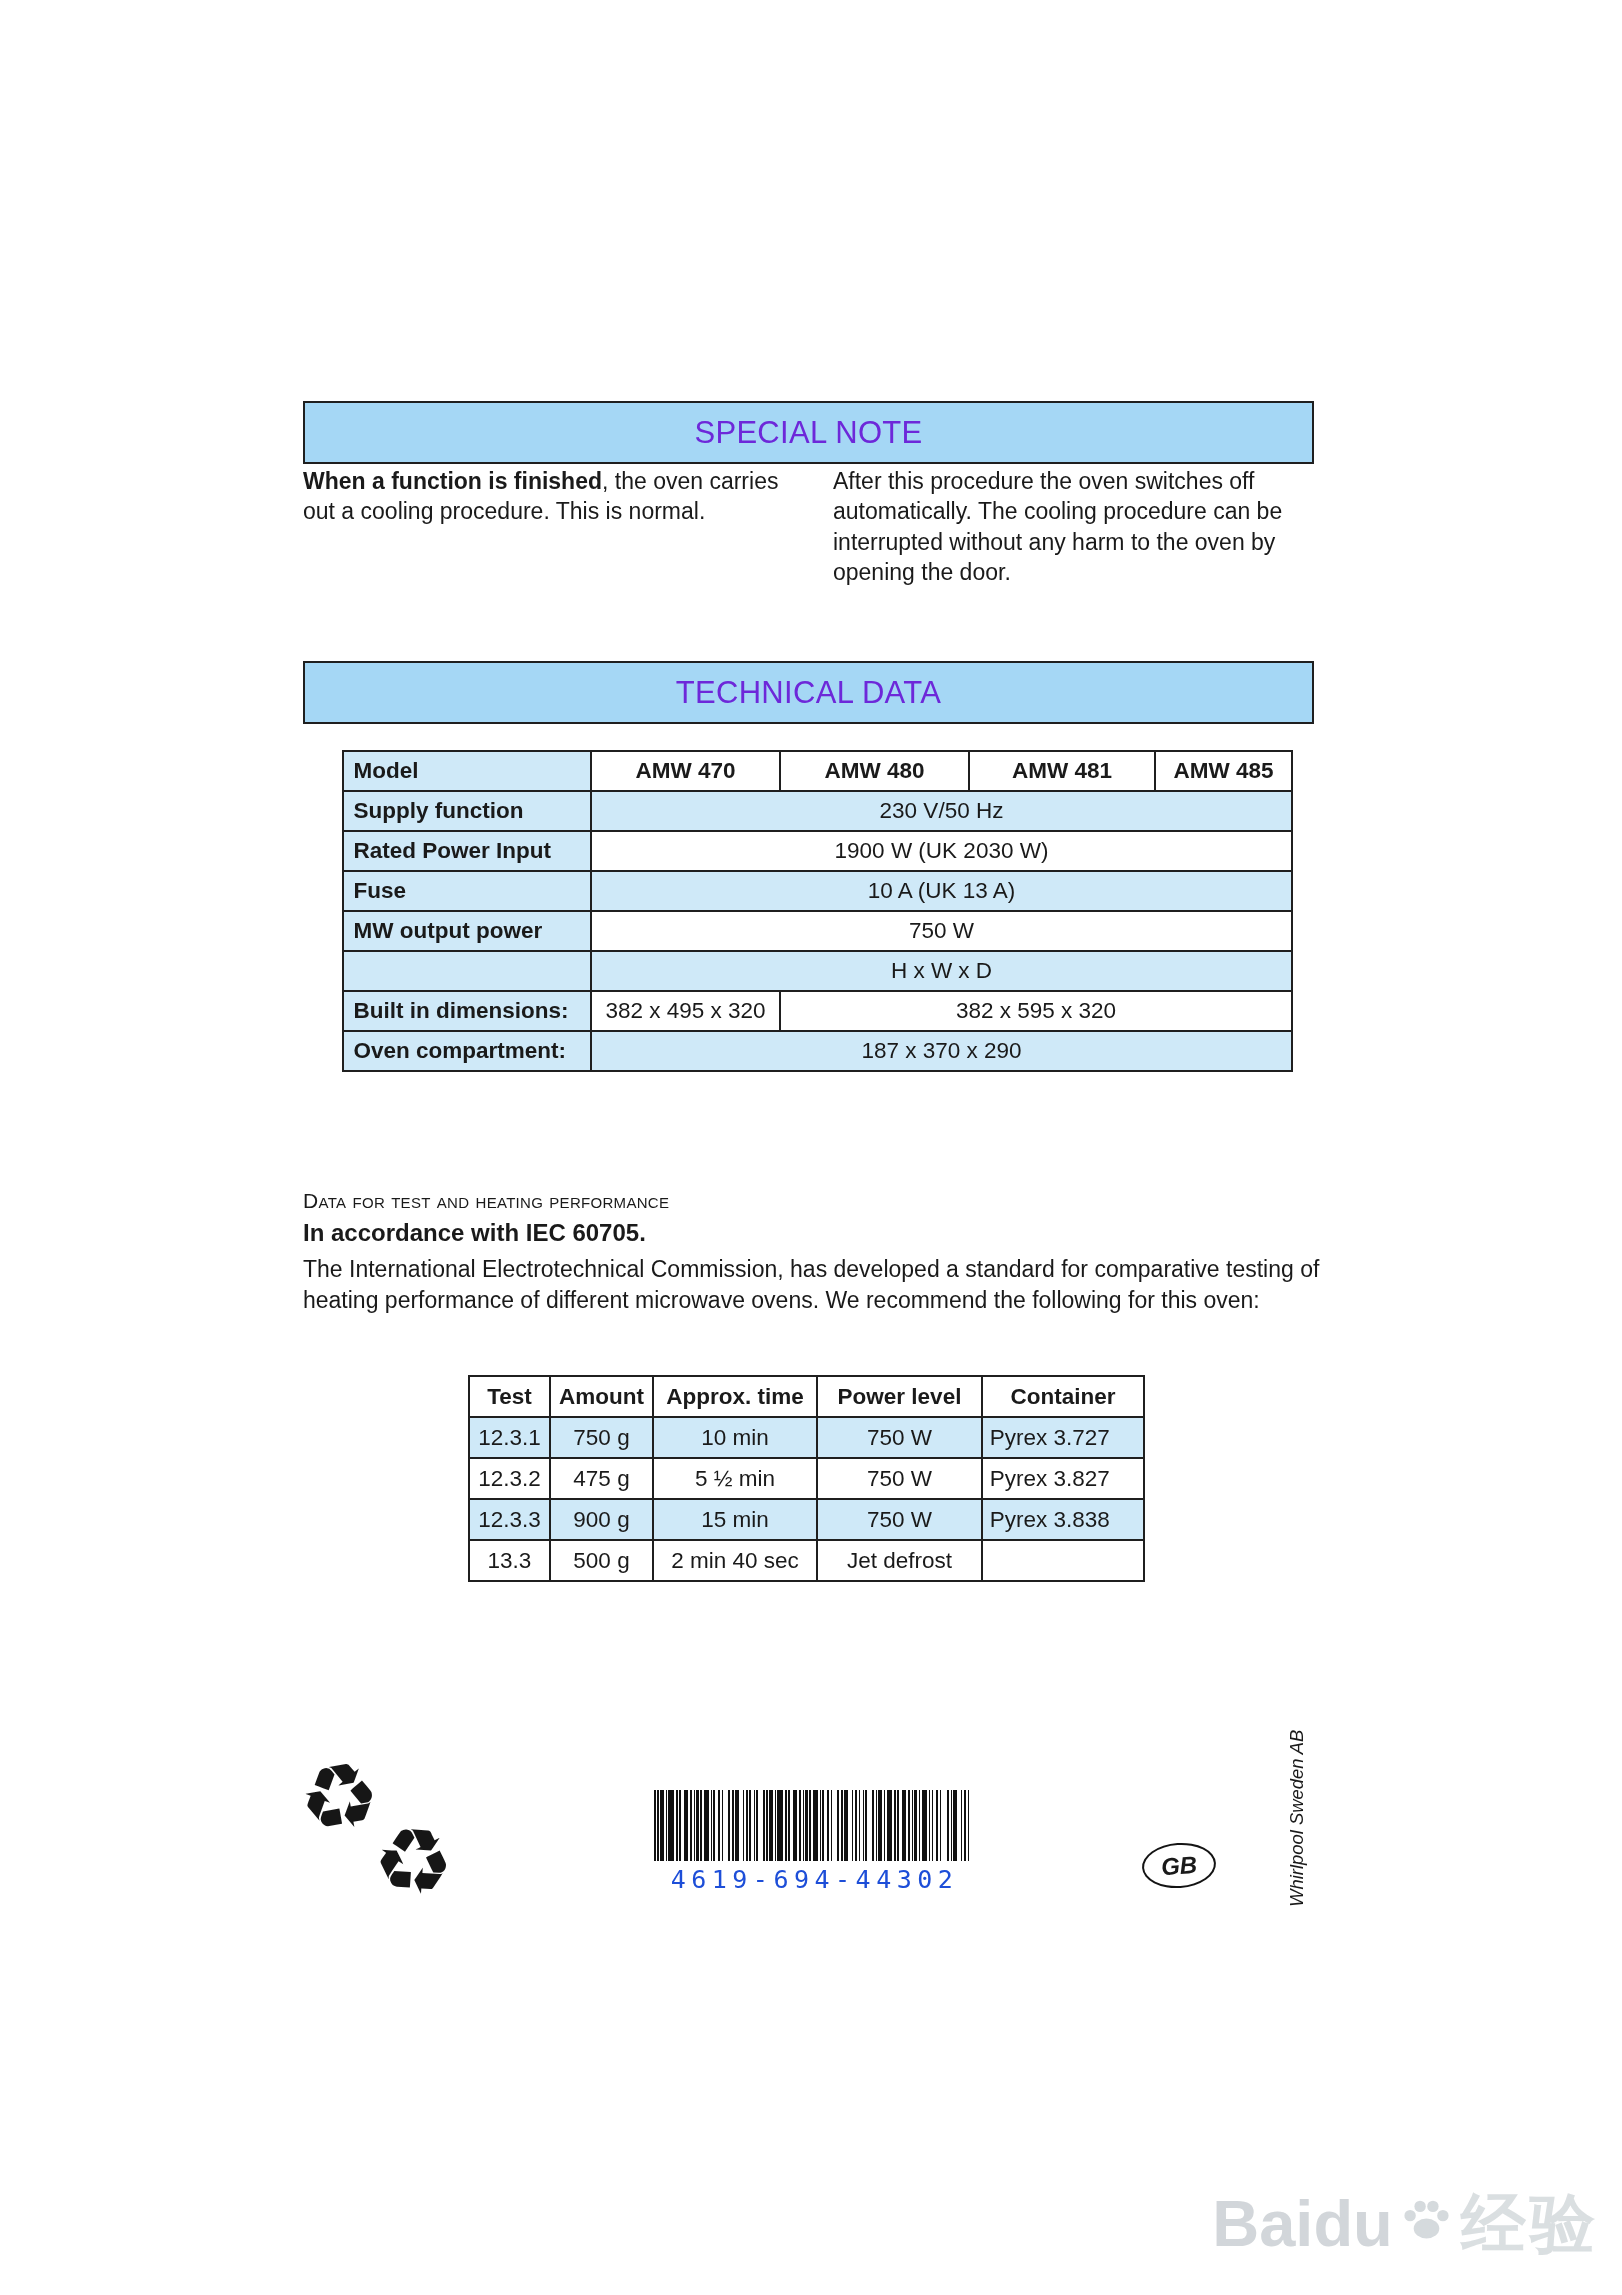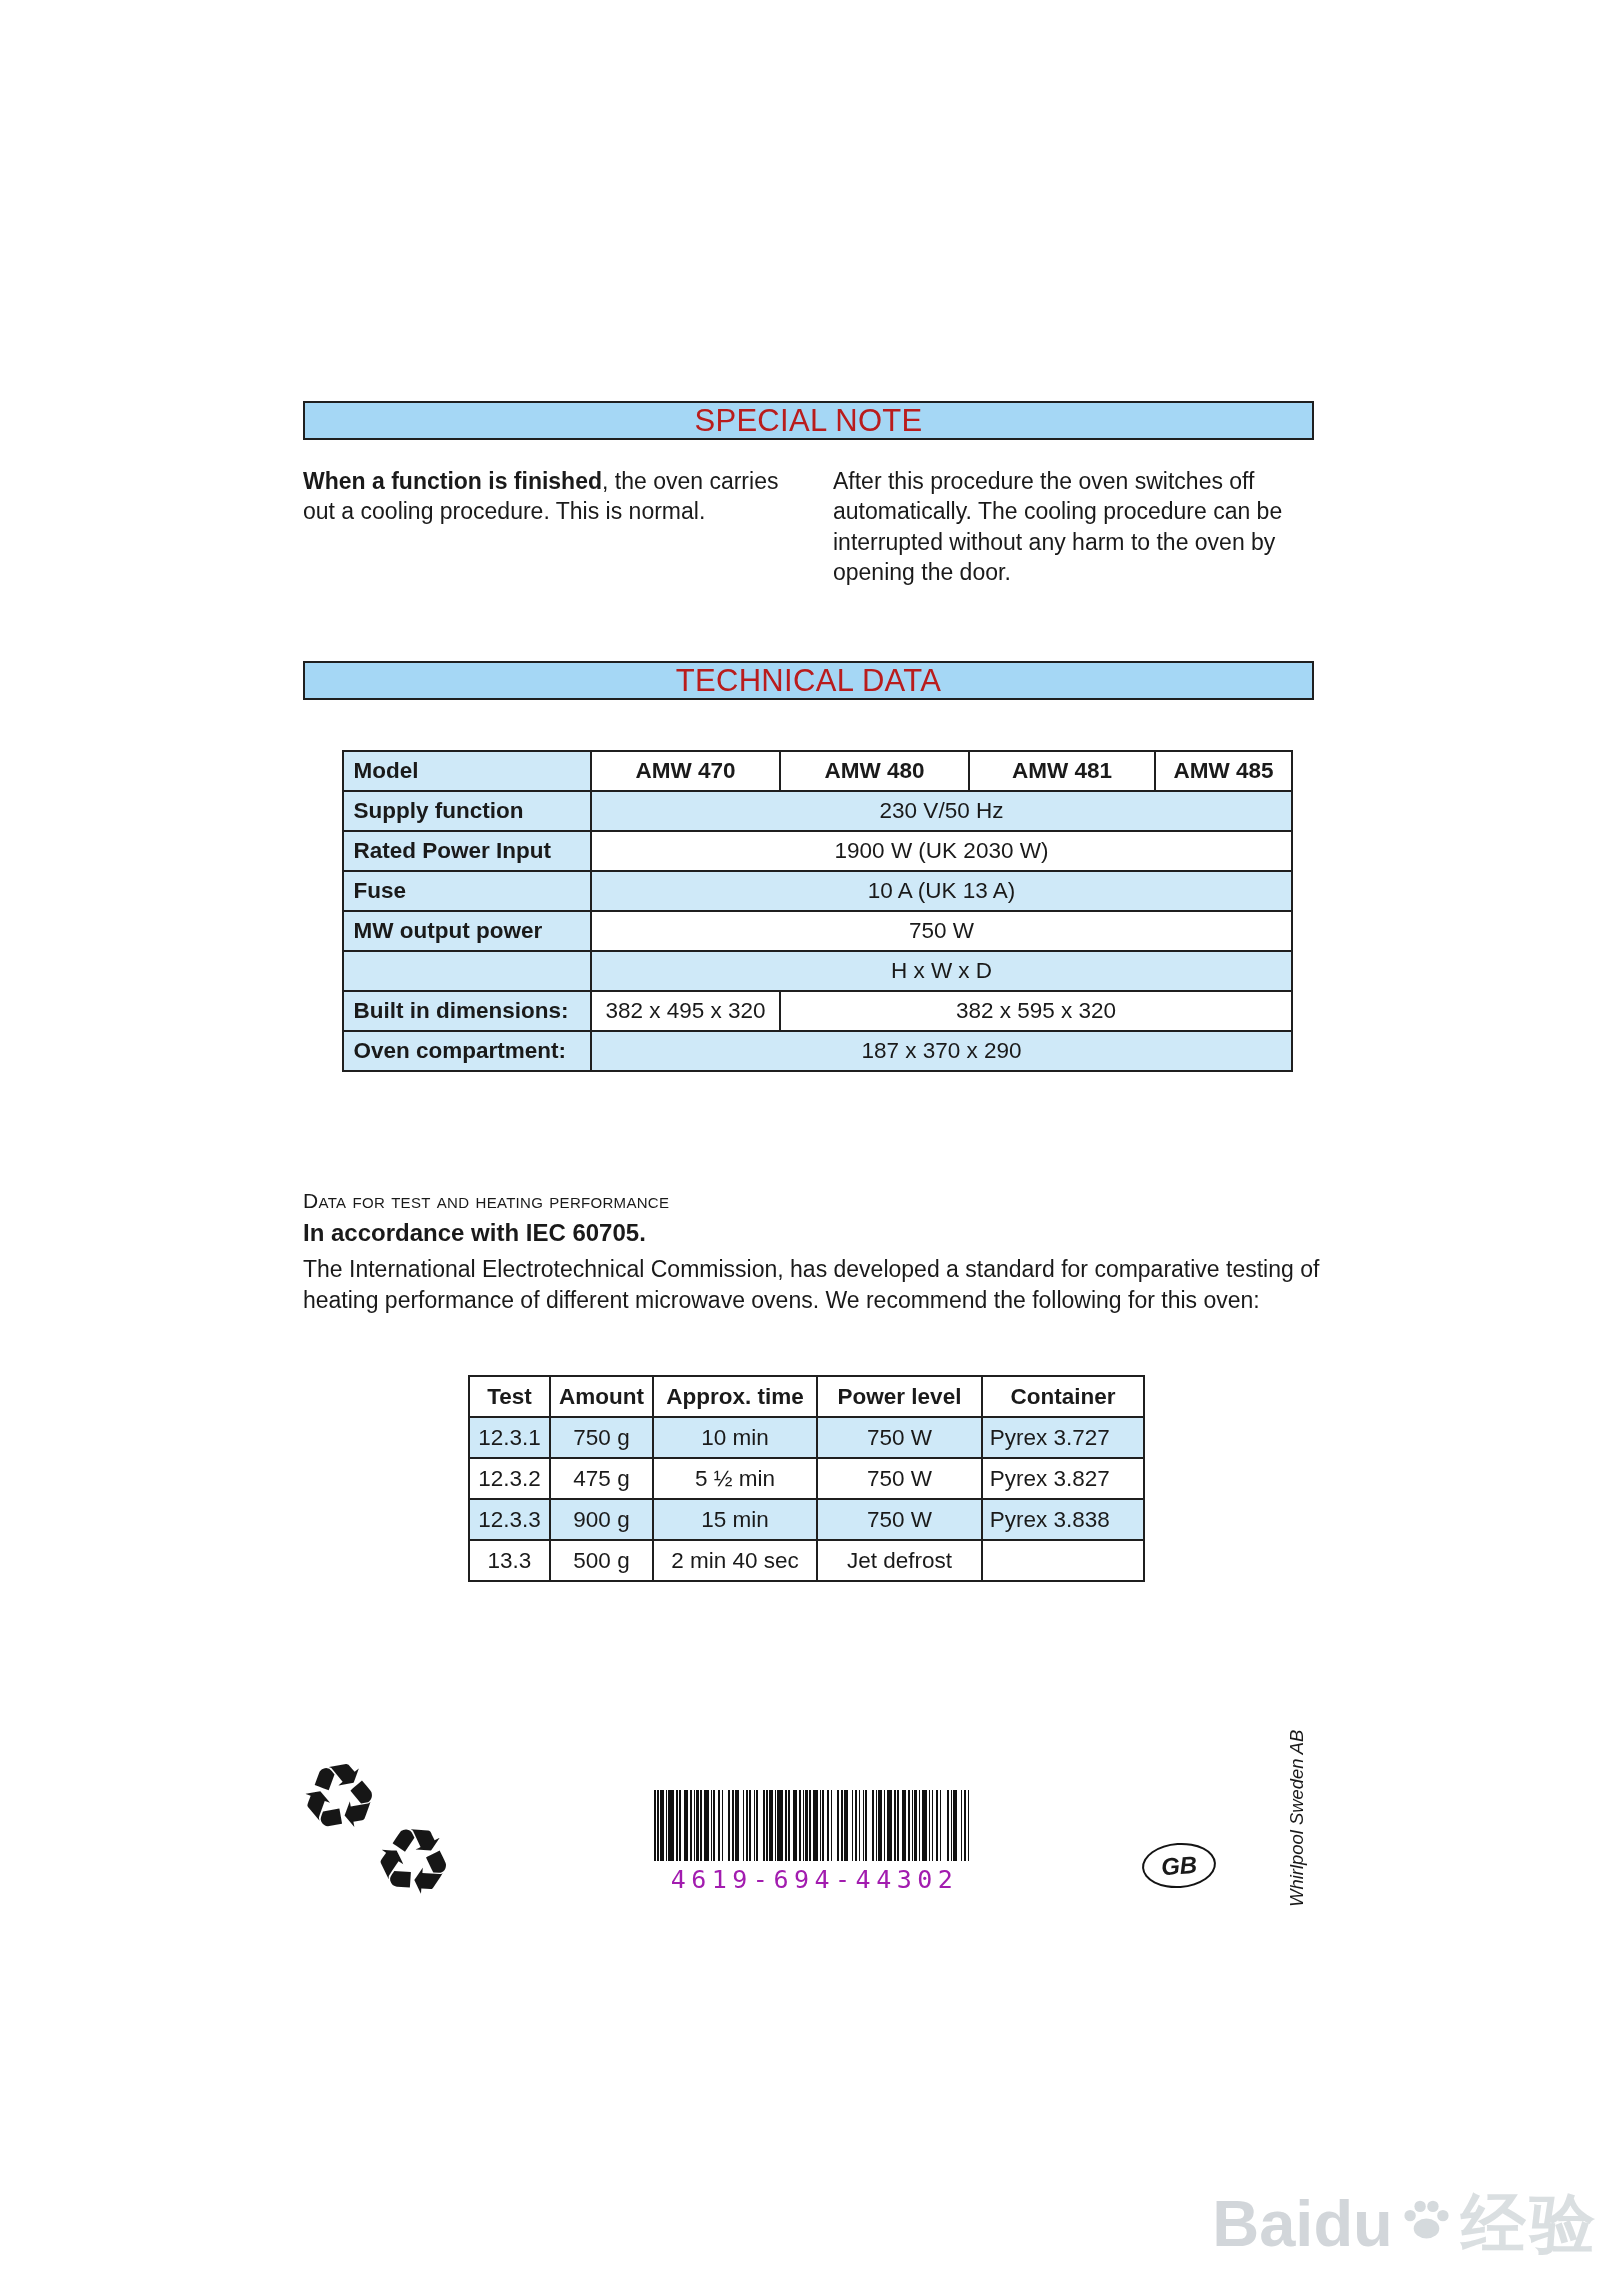--- a/index.html
+++ b/index.html
@@ -2,25 +2,25 @@
 <html style="--banner-blue: #A5D7F5; --row-blue: #CFE9F8;font-size:11px"><head>
 <meta charset="utf-8">
 <style>
   * { box-sizing: border-box; margin: 0; padding: 0; }
   html, body { background: #ffffff; }
   body { font-family: "Liberation Sans", sans-serif; color: #1a1a1a; }
   .page { position: relative; width: 1622px; height: 2295px; background: #ffffff; overflow: hidden; }
 
   
   .banner {
-    position: absolute; left: 303px; width: 1011px; height: 39px;
+    position: absolute; left: 303px; width: 1011px; height: 63px;
     background: var(--banner-blue, #A5D7F5);
     border: 2px solid #1f1f1f;
     display: flex; align-items: center; justify-content: center;
-    font-size: 31px; letter-spacing: 0.3px; color: #b91c1c;
+    font-size: 31px; letter-spacing: 0.3px; color: #6d28d9;
   }
   #special-banner { top: 401px; }
   #technical-banner { top: 661px; }
 
   
   .note-col { position: absolute; top: 466px; font-size: 23px; line-height: 1.32; }
   #note-left  { left: 303px;  width: 484px; }
   #note-right { left: 833px; width: 493px; }
 
   
@@ -51,21 +51,21 @@
 
   
   .recycle { position: absolute; font-size: 90px; line-height: 1; color: #161616; }
   #recycle-1 { left: 299px; top: 1753px; transform: rotate(-10deg); }
   #recycle-2 { left: 373px; top: 1817px; transform: rotate(4deg); }
 
   .barcode { position: absolute; left: 654px; top: 1790px; width: 318px; height: 71px;
              display: flex; align-items: stretch; overflow: hidden; }
   .barcode span { background: #111; height: 100%; flex: 0 0 auto; }
   .barcode-number { position: absolute; left: 634px; top: 1865px; width: 361px; text-align: center;
-             font-family: "DejaVu Sans Mono", monospace; font-size: 25px; letter-spacing: 5.5px; color: #a21caf; }
+             font-family: "DejaVu Sans Mono", monospace; font-size: 25px; letter-spacing: 5.5px; color: #1d4ed8; }
 
   .gb-badge { position: absolute; left: 1142px; top: 1843px; width: 74px; height: 45px;
              border: 2.7px solid #141414; border-radius: 50%;
              display: flex; align-items: center; justify-content: center;
              font-size: 24px; font-weight: bold; font-style: italic; transform: rotate(-4deg); background:#fff; }
 
   .publisher { position: absolute; left: 1182px; top: 1806px; width: 232px; height: 24.5px;
              text-align: center; font-size: 18.4px; font-style: italic; transform: rotate(-90deg); white-space: nowrap; }
 
   

